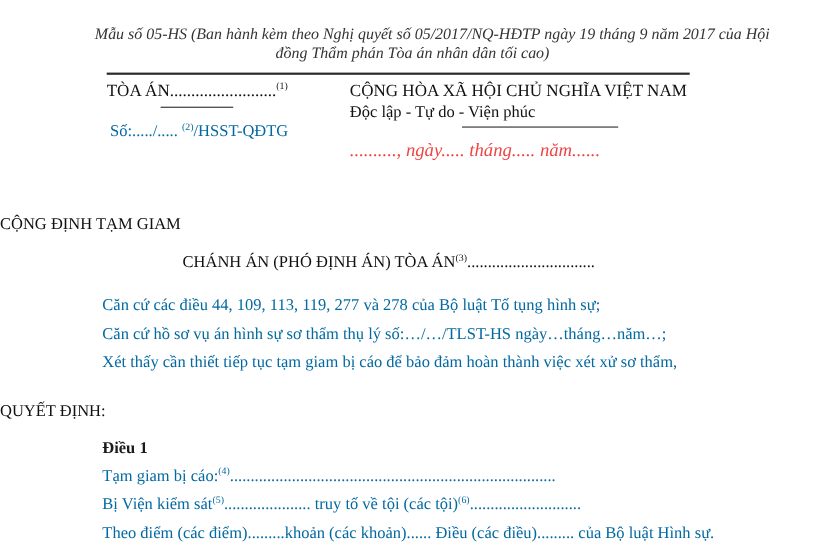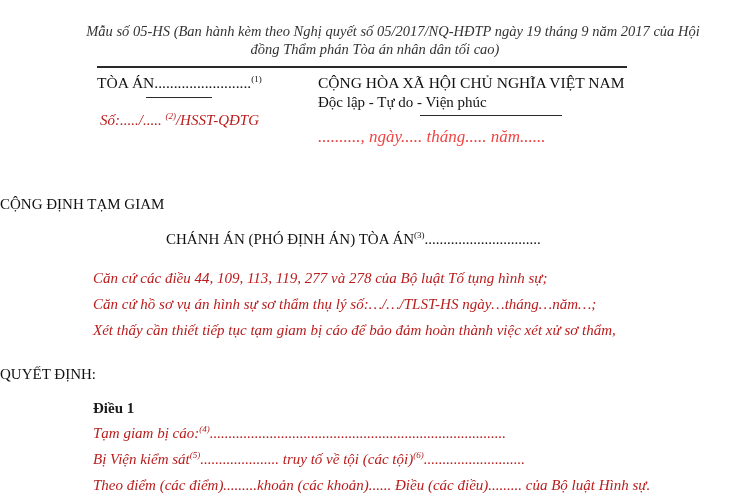--- a/index.html
+++ b/index.html
@@ -25,21 +25,21 @@
       width: 750px;
       line-height: 18px;
     }
     .rule {
       position: absolute;
       height: 1.5px;
       background: #2a2a2a;
     }
     .bold { font-weight: bold; }
     .hdr { font-size: 15.5px; font-weight: normal; color: #111; }
-    .body-text { font-size: 15px; color: #b91c1c; font-style: italic; }
+    .body-text { font-size: 15px; color: #0369a1; }
     .sup { font-size: 9px; vertical-align: super; line-height: 0; }
     .center { text-align: left; }
     .italic { font-style: italic; }
   </style>
 </head>
 <body>
 
 <div class="abs note" style="top:22px;padding-left:18px;">Mẫu số 05-HS (Ban hành kèm theo Nghị quyết số 05/2017/NQ-HĐTP ngày 19 tháng 9 năm 2017 của Hội</div>
 <div class="abs note" style="top:40px;">đồng Thẩm phán Tòa án nhân dân tối cao)</div>
 <div class="rule" style="left:97px; top:66px; width:530px;"></div>

